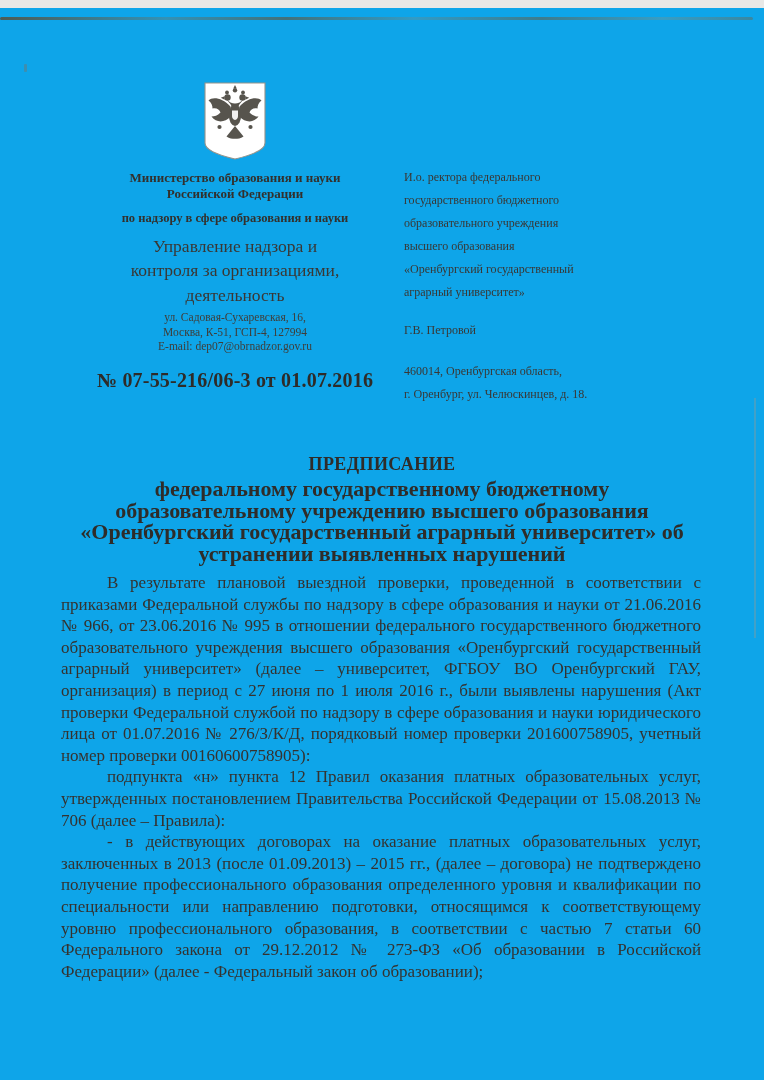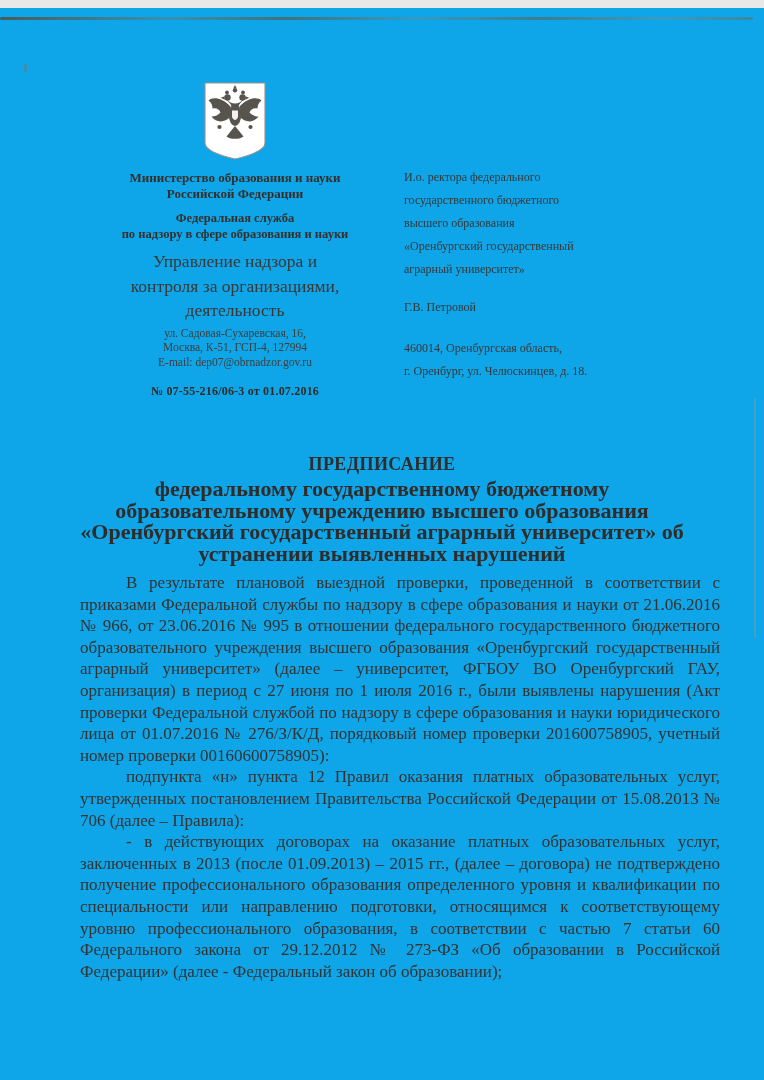--- a/index.html
+++ b/index.html
@@ -33,38 +33,38 @@
   
   .header-left{
     position:absolute;left:84px;top:74px;width:302px;
     text-align:center;
   }
   .emblem{display:inline-block;margin-bottom:6px;}
   .ministry{font-weight:bold;font-size:13px;line-height:16px;color:#33302c;}
   .service{font-weight:bold;font-size:12.5px;line-height:15.5px;margin-top:9px;color:#33302c;}
   .department{font-size:17.5px;line-height:24.5px;margin-top:7px;color:#3a3734;}
   .issuer-address{font-size:11.5px;line-height:14.5px;margin-top:3px;color:#403d38;}
-  .doc-number{font-weight:bold;font-size:12px;margin-top:15px;letter-spacing:.2px;color:#2e2b28;}
+  .doc-number{font-weight:bold;font-size:20px;margin-top:15px;letter-spacing:.2px;color:#2e2b28;}
   
   .header-right{
     position:absolute;left:404px;top:158px;width:312px;
     font-size:12px;line-height:23px;color:#3a3734;
   }
   .addressee-name{margin-top:15px;}
   .addressee-address{margin-top:18px;}
   
   .title-block{
     position:absolute;left:70px;top:445px;width:624px;
     text-align:center;font-weight:bold;color:#2f2c29;
   }
   .title-heading{font-size:18px;line-height:22px;letter-spacing:.4px;}
   .title-subtitle{font-size:22px;line-height:21.5px;margin-top:3px;}
   
   .body-text{
-    position:absolute;left:80px;top:564px;width:640px;
+    position:absolute;left:61px;top:564px;width:640px;
     font-size:17px;line-height:21.6px;text-align:justify;color:#35322f;
   }
   .body-text p{margin:0;text-indent:46px;}
 </style>
 </head>
 <body>
 
 <div class="page">
 
   <div class="scan-top-line"></div>
@@ -93,39 +93,39 @@
           <circle cx="46.5" cy="45" r="2.1"></circle>
         </g>
         <path d="M28 28.5 h6 v5.5 q0 3 -3 4 q-3 -1 -3 -4 Z" fill="#ffffff" opacity="0.92"></path>
       </svg>
     </span>
     <div class="ministry">
       <div>Министерство образования и науки</div>
       <div>Российской Федерации</div>
     </div>
     <div class="service">
-      <div>Федеральная служба</div>
       <div>по надзору в сфере образования и науки</div>
     </div>
     <div class="department">
       <div>Управление надзора и</div>
       <div>контроля за организациями,</div>
       <div>деятельность</div>
     </div>
     <div class="issuer-address">
       <div>ул. Садовая-Сухаревская, 16,</div>
       <div>Москва, К-51, ГСП-4, 127994</div>
       <div>E-mail: dep07@obrnadzor.gov.ru</div>
     </div>
     <div class="doc-number">№ 07-55-216/06-3 от 01.07.2016</div>
   </div>
 
   <div class="header-right">
     <div>И.о. ректора федерального</div>
     <div>государственного бюджетного</div>
+    <div>образовательного учреждения</div>
     <div>высшего образования</div>
     <div>«Оренбургский государственный</div>
     <div>аграрный университет»</div>
     <div class="addressee-name">Г.В. Петровой</div>
     <div class="addressee-address">
       <div>460014, Оренбургская область,</div>
       <div>г. Оренбург, ул. Челюскинцев, д. 18.</div>
     </div>
   </div>
 

